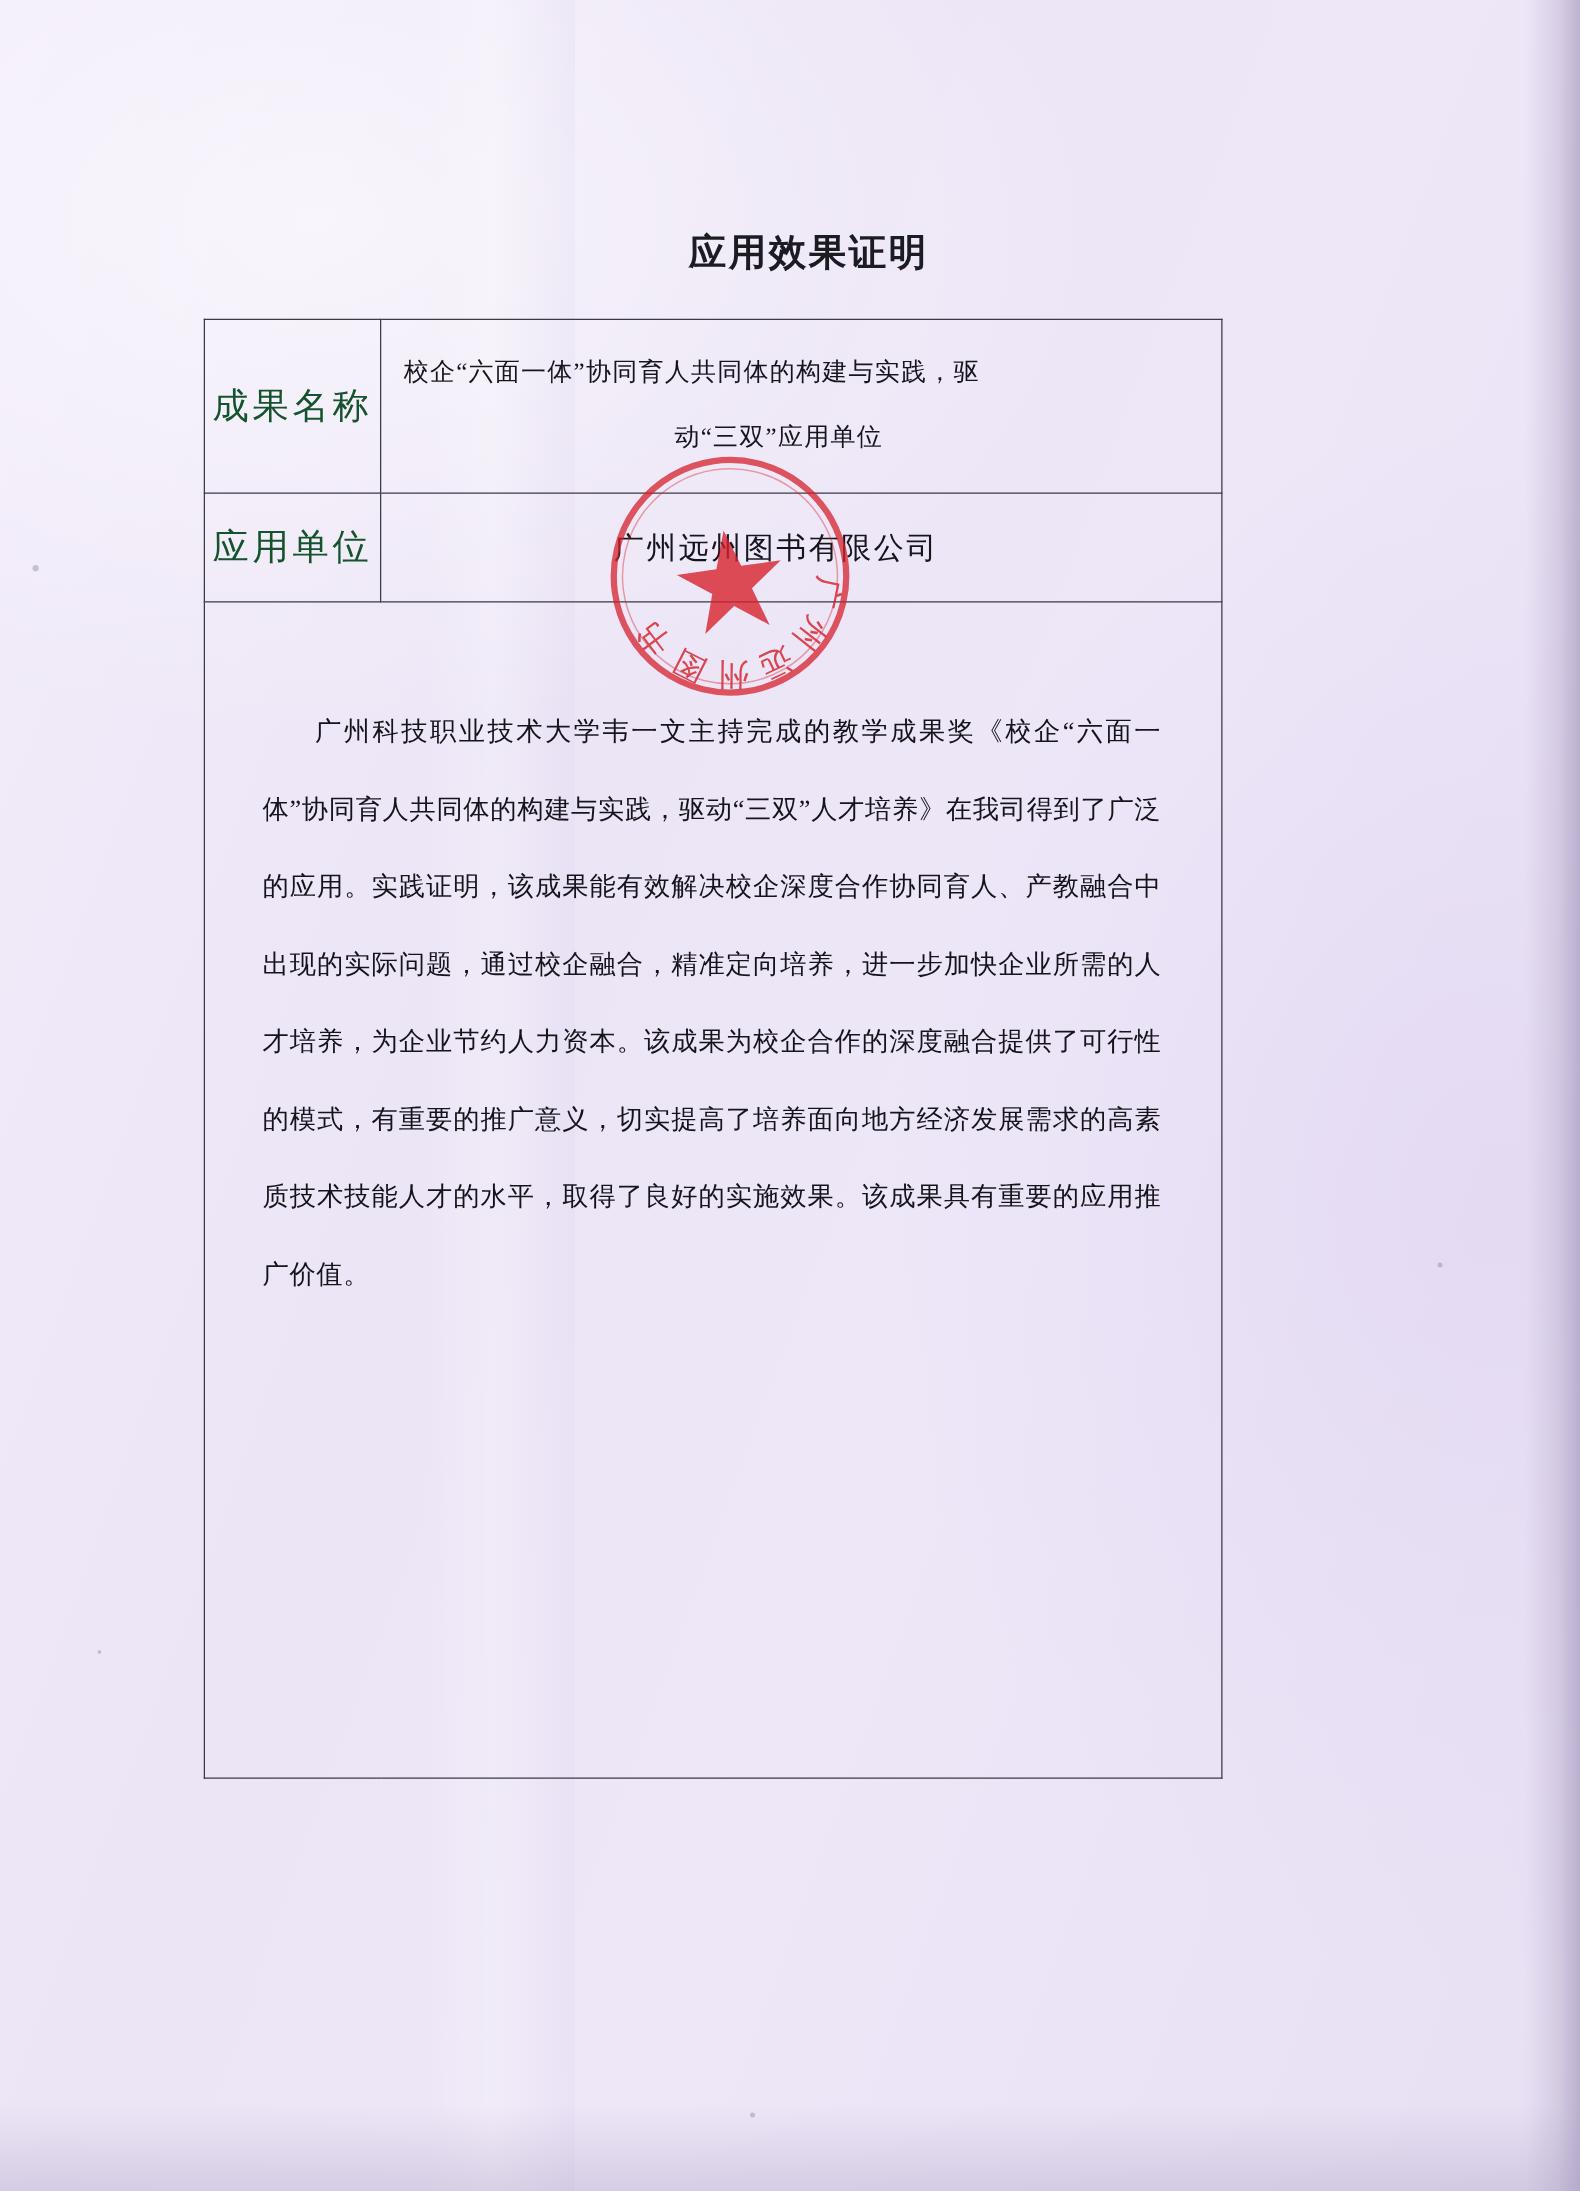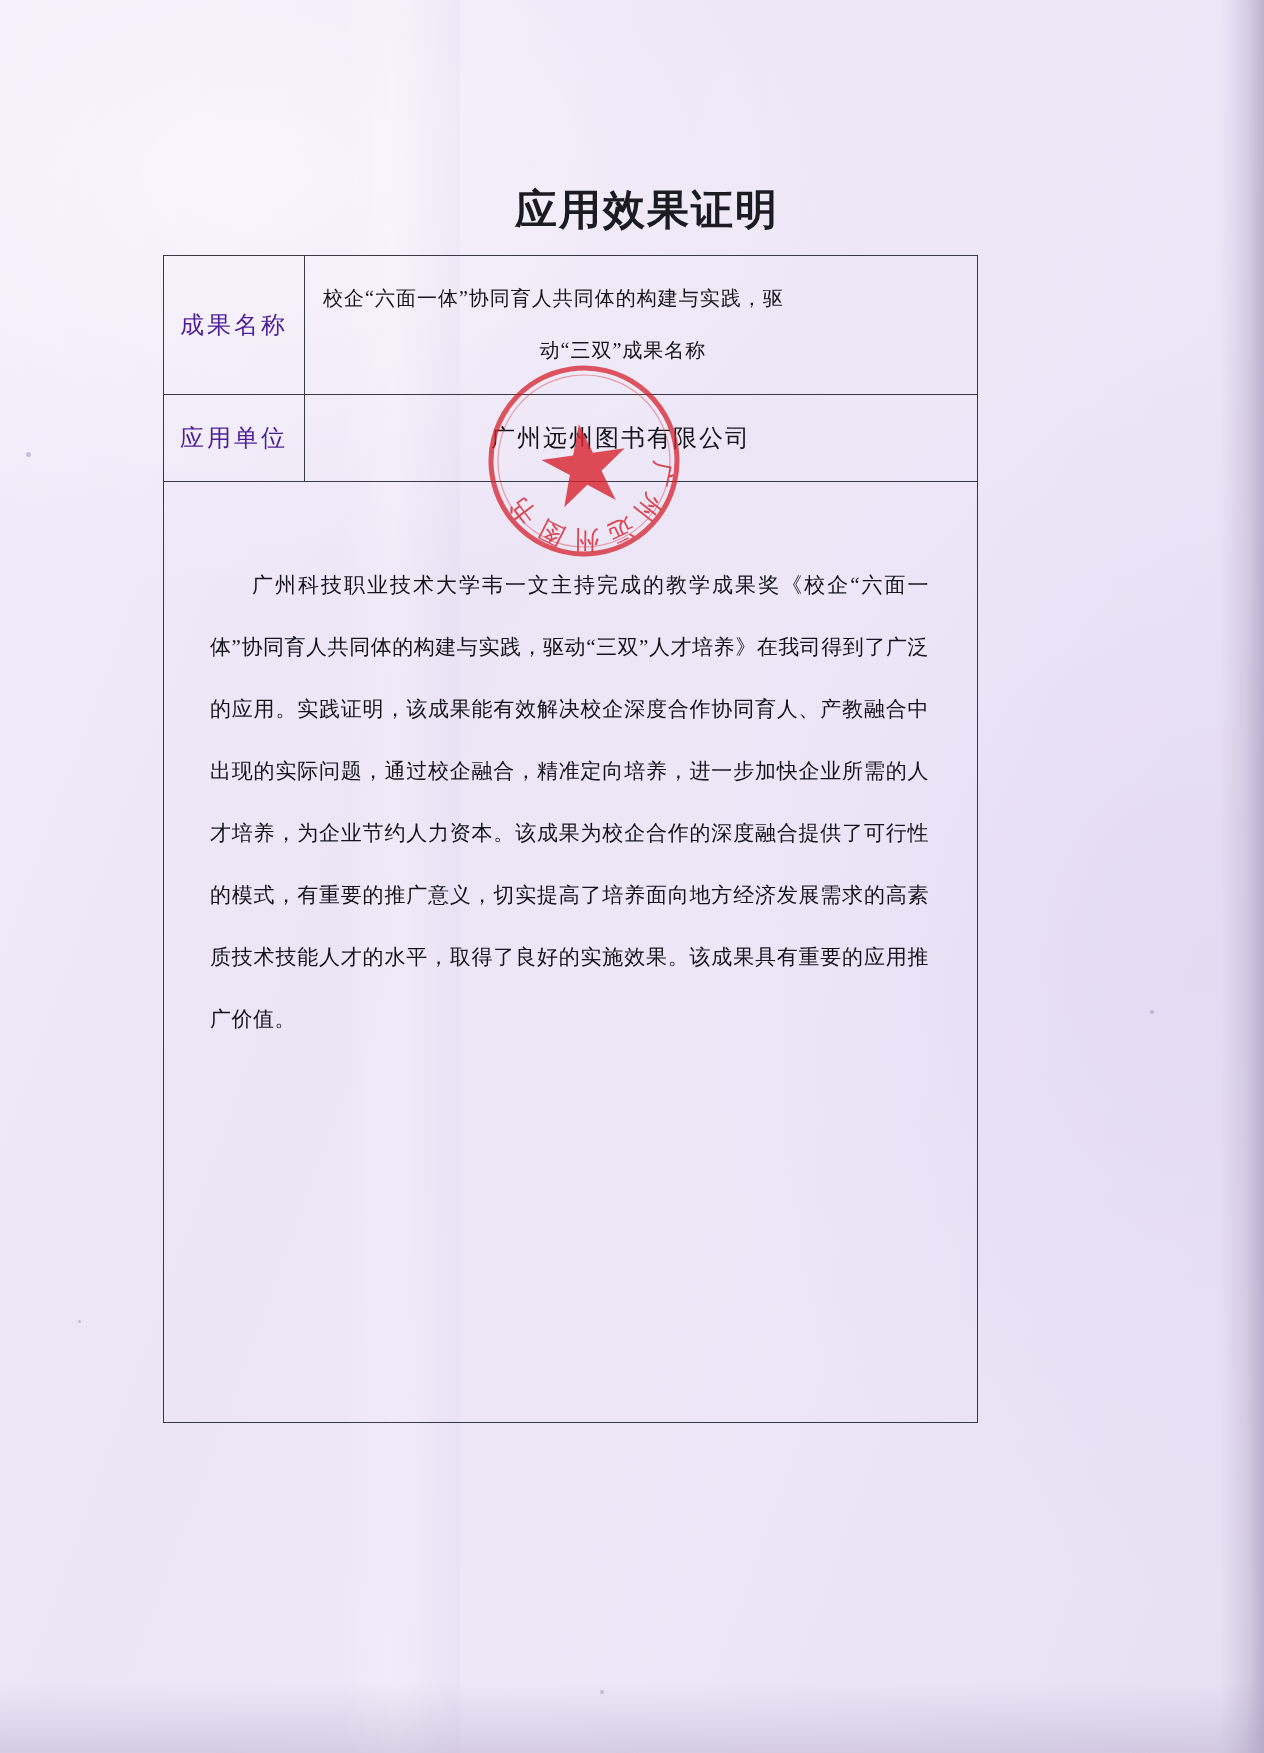--- a/index.html
+++ b/index.html
@@ -48,21 +48,21 @@
 
   
   .doc-title {
     position: absolute;
     top: 182px;
     left: 0;
     width: 100%;
     text-align: center;
     font-family: "Liberation Sans", sans-serif;
     font-weight: bold;
-    font-size: 42px;
+    font-size: 30px;
     letter-spacing: 2px;
     color: #1b1b22;
     padding-left: 30px;
     box-sizing: border-box;
   }
 
   
   .doc-table {
     position: absolute;
     left: 163px;
@@ -73,23 +73,23 @@
     background: transparent;
   }
   .doc-table td {
     border: 1.4px solid #3a3a46;
     vertical-align: middle;
     padding: 0;
   }
   .label-cell {
     width: 140px;
     text-align: center;
-    font-size: 24px;
+    font-size: 29px;
     letter-spacing: 3px;
-    color: #4c1d95;
+    color: #14532d;
     padding: 10px 4px;
   }
   .row-name .value-cell {
     padding: 16px 20px 18px 18px;
     font-size: 20px;
     line-height: 52px;
     color: #15151b;
     letter-spacing: 1px;
     text-align: justify;
   }
@@ -156,21 +156,21 @@
 <div class="content">
 
   <div class="doc-title">应用效果证明</div>
 
   <table class="doc-table">
     <tbody>
         <tr class="row-name">
       <td class="label-cell">成果名称</td>
       <td class="value-cell">
         <span>校企“六面一体”协同育人共同体的构建与实践，驱</span>
-        <span class="line2">动“三双”成果名称</span>
+        <span class="line2">动“三双”应用单位</span>
       </td>
     </tr>
     <tr class="row-unit">
       <td class="label-cell">应用单位</td>
       <td class="value-cell">广州远州图书有限公司</td>
     </tr>
     <tr class="row-body">
       <td colspan="2">
         <div class="body-text">
           <p>广州科技职业技术大学韦一文主持完成的教学成果奖《校企“六面一体”协同育人共同体的构建与实践，驱动“三双”人才培养》在我司得到了广泛的应用。实践证明，该成果能有效解决校企深度合作协同育人、产教融合中出现的实际问题，通过校企融合，精准定向培养，进一步加快企业所需的人才培养，为企业节约人力资本。该成果为校企合作的深度融合提供了可行性的模式，有重要的推广意义，切实提高了培养面向地方经济发展需求的高素质技术技能人才的水平，取得了良好的实施效果。该成果具有重要的应用推广价值。</p>

